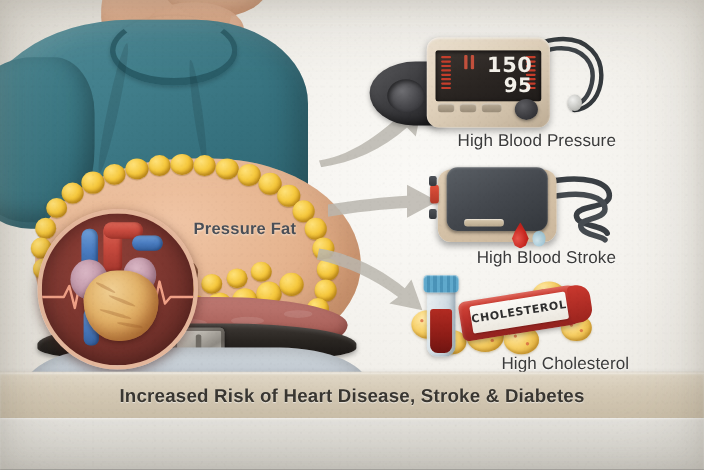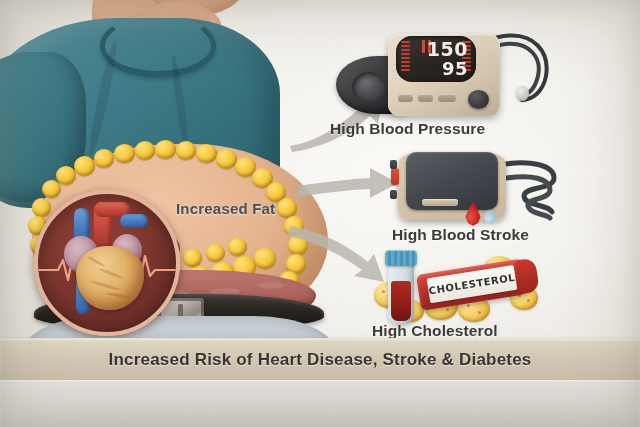--- a/index.html
+++ b/index.html
@@ -179,22 +179,22 @@
     text-shadow:0 1px 2px rgba(255,245,235,.75);
     white-space:nowrap;
   }
 
   
   .arrow{position:absolute;}
 
   
   .card{position:absolute;}
   .card-label{
-    position:absolute;width:100%;text-align:left;
-    font-size:15.5px;font-weight:700;color:#3b3b3b;letter-spacing:.1px;
+    position:absolute;width:100%;text-align:right;
+    font-size:15.5px;font-weight:400;color:#3b3b3b;letter-spacing:.1px;
     text-shadow:0 1px 1px rgba(255,255,255,.8);
     white-space:nowrap;
   }
 
   
   #bp-card{left:330px;top:22px;width:230px;height:118px;}
   .bp-cuff{
     position:absolute;left:6px;top:34px;width:82px;height:58px;
     background:linear-gradient(140deg,#5b5b5e 0%,#3e3e41 42%,#2a2a2d 78%,#1e1e21 100%);
     border-radius:52% 22% 26% 50%/50% 40% 50% 52%;
@@ -206,23 +206,23 @@
     background:radial-gradient(ellipse at 40% 36%, #6e6e72 0%, #4a4a4e 50%, #2c2c30 100%);
     box-shadow:inset 2px 2px 5px rgba(0,0,0,.55);
   }
   .bp-body{
     position:absolute;left:58px;top:12px;width:112px;height:82px;
     background:linear-gradient(150deg,#efe3d2 0%,#e2d3bd 42%,#cdbda6 78%,#bcab93 100%);
     border-radius:11px;
     box-shadow:0 3px 7px rgba(0,0,0,.3), inset 0 1px 2px rgba(255,255,255,.7);
   }
   .bp-screen{
-    position:absolute;left:8px;top:2px;width:80px;height:46px;
+    position:absolute;left:8px;top:12px;width:96px;height:46px;
     background:linear-gradient(160deg,#3a3430 0%,#2a2522 55%,#201c1a 100%);
-    border-radius:16px;
+    border-radius:2px;
     box-shadow:inset 0 1px 4px rgba(0,0,0,.75);
     overflow:hidden;
   }
   .bp-sys{
     position:absolute;right:8px;top:2px;
     font-family:"DejaVu Sans", sans-serif;
     font-size:19px;font-weight:700;color:#f4f1ea;letter-spacing:.5px;
   }
   .bp-dia{
     position:absolute;right:8px;top:22px;
@@ -480,21 +480,21 @@
     <div class="heart-lobe"></div>
     <div class="heart-lobe2"></div>
     <div class="heart-body">
       <div class="heart-grain" style="left:10px;top:14px;width:20px;height:3px;transform:rotate(28deg);"></div>
       <div class="heart-grain" style="left:22px;top:26px;width:26px;height:3px;transform:rotate(22deg);"></div>
       <div class="heart-grain" style="left:14px;top:38px;width:30px;height:3px;transform:rotate(16deg);"></div>
       <div class="heart-grain" style="left:30px;top:48px;width:24px;height:3px;transform:rotate(10deg);"></div>
     </div>
   </div>
 
-  <div class="visceral-label">Increased Fat</div>
+  <div class="visceral-label">Pressure Fat</div>
 
   <svg class="arrow" style="left:288px;top:92px;width:106px;height:60px;" viewBox="0 0 106 60">
     <path d="M2 54 C 28 50, 52 34, 72 16 L 66 10 L 96 2 L 90 32 L 82 24 C 60 44, 32 56, 4 60 Z" fill="#bab6ae" opacity=".85"></path>
   </svg>
 
   <svg class="arrow" style="left:298px;top:166px;width:104px;height:36px;" viewBox="0 0 104 36">
     <path d="M0 20 C 26 16, 52 13, 72 12 L 72 2 L 100 17 L 72 32 L 72 23 C 50 24, 24 27, 0 31 Z" fill="#bab6ae" opacity=".85"></path>
   </svg>
 
   <svg class="arrow" style="left:288px;top:222px;width:110px;height:62px;" viewBox="0 0 110 62">

